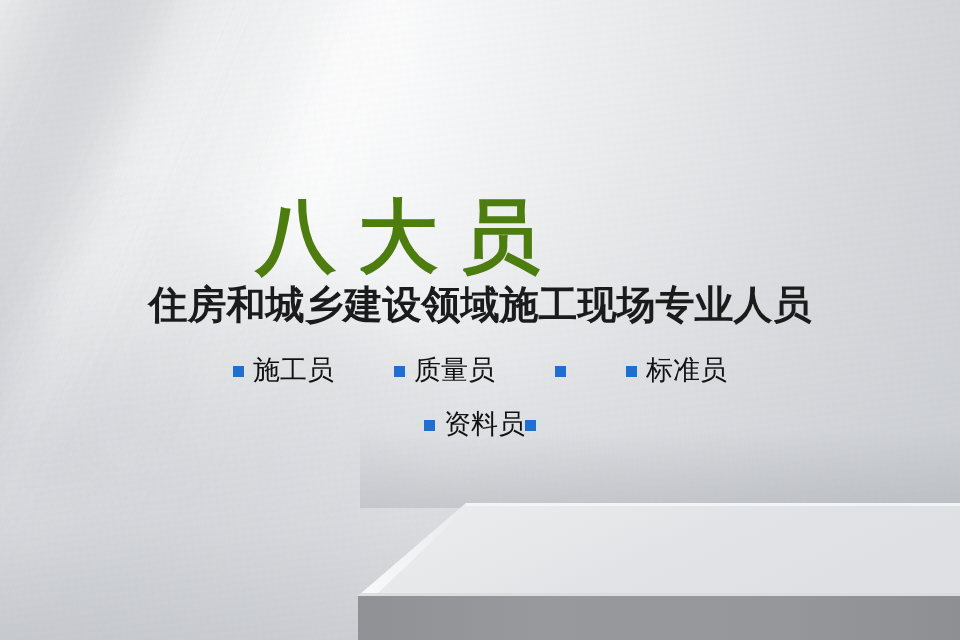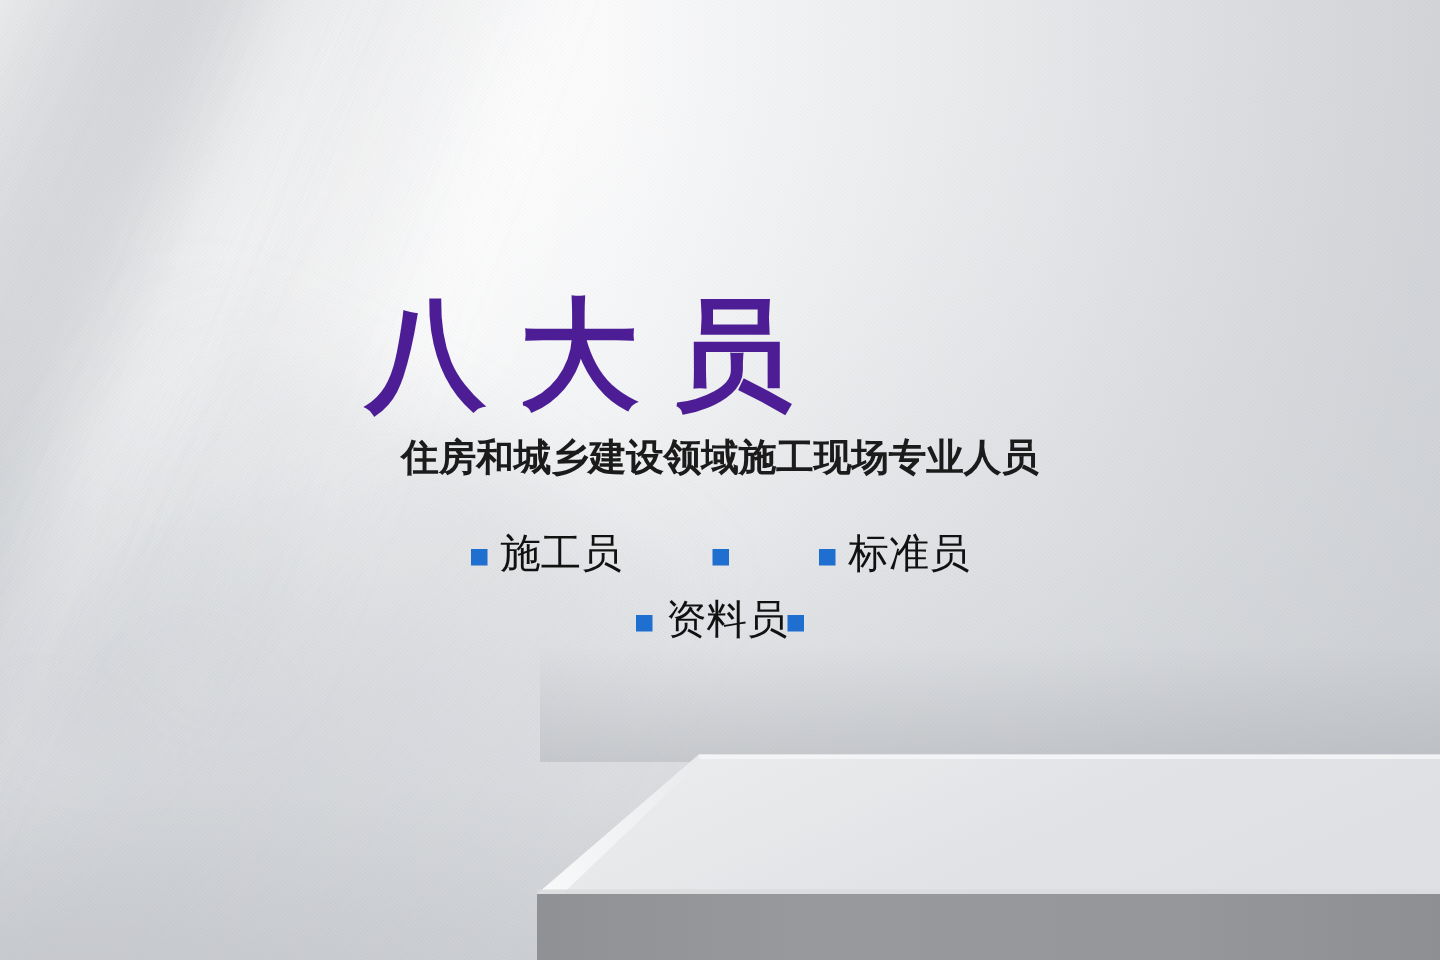--- a/index.html
+++ b/index.html
@@ -114,38 +114,38 @@
     position: absolute;
     left: 0;
     top: 0;
     width: 960px;
     text-align: center;
   }
 
   .title {
     position: absolute;
     top: 192px;
-    left: 4px;
+    left: 16px;
     width: 764px;
     font-size: 80px;
     line-height: 90px;
     font-weight: bold;
-    color: #4c1d95;
+    color: #4d7c0f;
     letter-spacing: 22px;
     text-indent: 22px;
     white-space: nowrap;
     font-family: "DejaVu Sans", "Liberation Sans", sans-serif;
   }
 
   .subtitle {
     position: absolute;
     top: 287px;
     left: 0;
     width: 960px;
-    font-size: 25px;
+    font-size: 39px;
     line-height: 36px;
     font-weight: bold;
     color: #1b1b1b;
     letter-spacing: 0px;
     white-space: nowrap;
     font-family: "DejaVu Sans", "Liberation Sans", sans-serif;
   }
 
   .roles {
     position: absolute;
@@ -153,21 +153,21 @@
     left: 0;
     width: 960px;
   }
   .role-row {
     display: flex;
     justify-content: center;
     align-items: center;
     height: 40px;
   }
   .role-row.row1 { gap: 60px; }
-  .role-row.row2 { margin-top: 4px; }
+  .role-row.row2 { margin-top: 14px; }
 
   .role-item {
     display: flex;
     align-items: center;
     gap: 9px;
     white-space: nowrap;
   }
   .role-bullet {
     width: 11px;
     height: 11px;
@@ -246,20 +246,24 @@
 
     <div class="roles">
 
       <div class="role-row row1">
         <div class="role-item">
           <span class="role-bullet"></span>
           <span class="role-label">施工员</span>
         </div>
         <div class="role-item">
           <span class="role-bullet"></span>
+          <span class="role-label">质量员</span>
+        </div>
+        <div class="role-item">
+          <span class="role-bullet"></span>
         </div>
         <div class="role-item">
           <span class="role-bullet"></span>
           <span class="role-label">标准员</span>
         </div>
       </div>
 
       <div class="role-row row2">
         <div class="role-item">
           <span class="role-bullet"></span>

